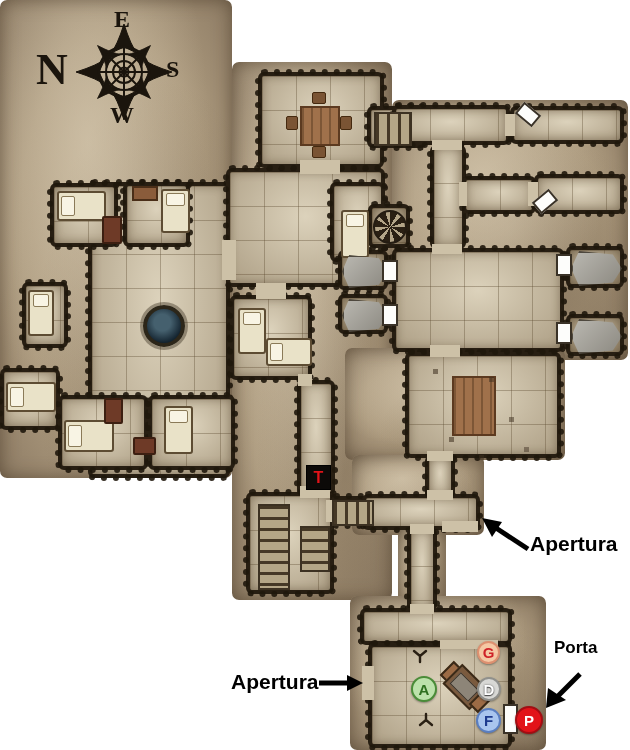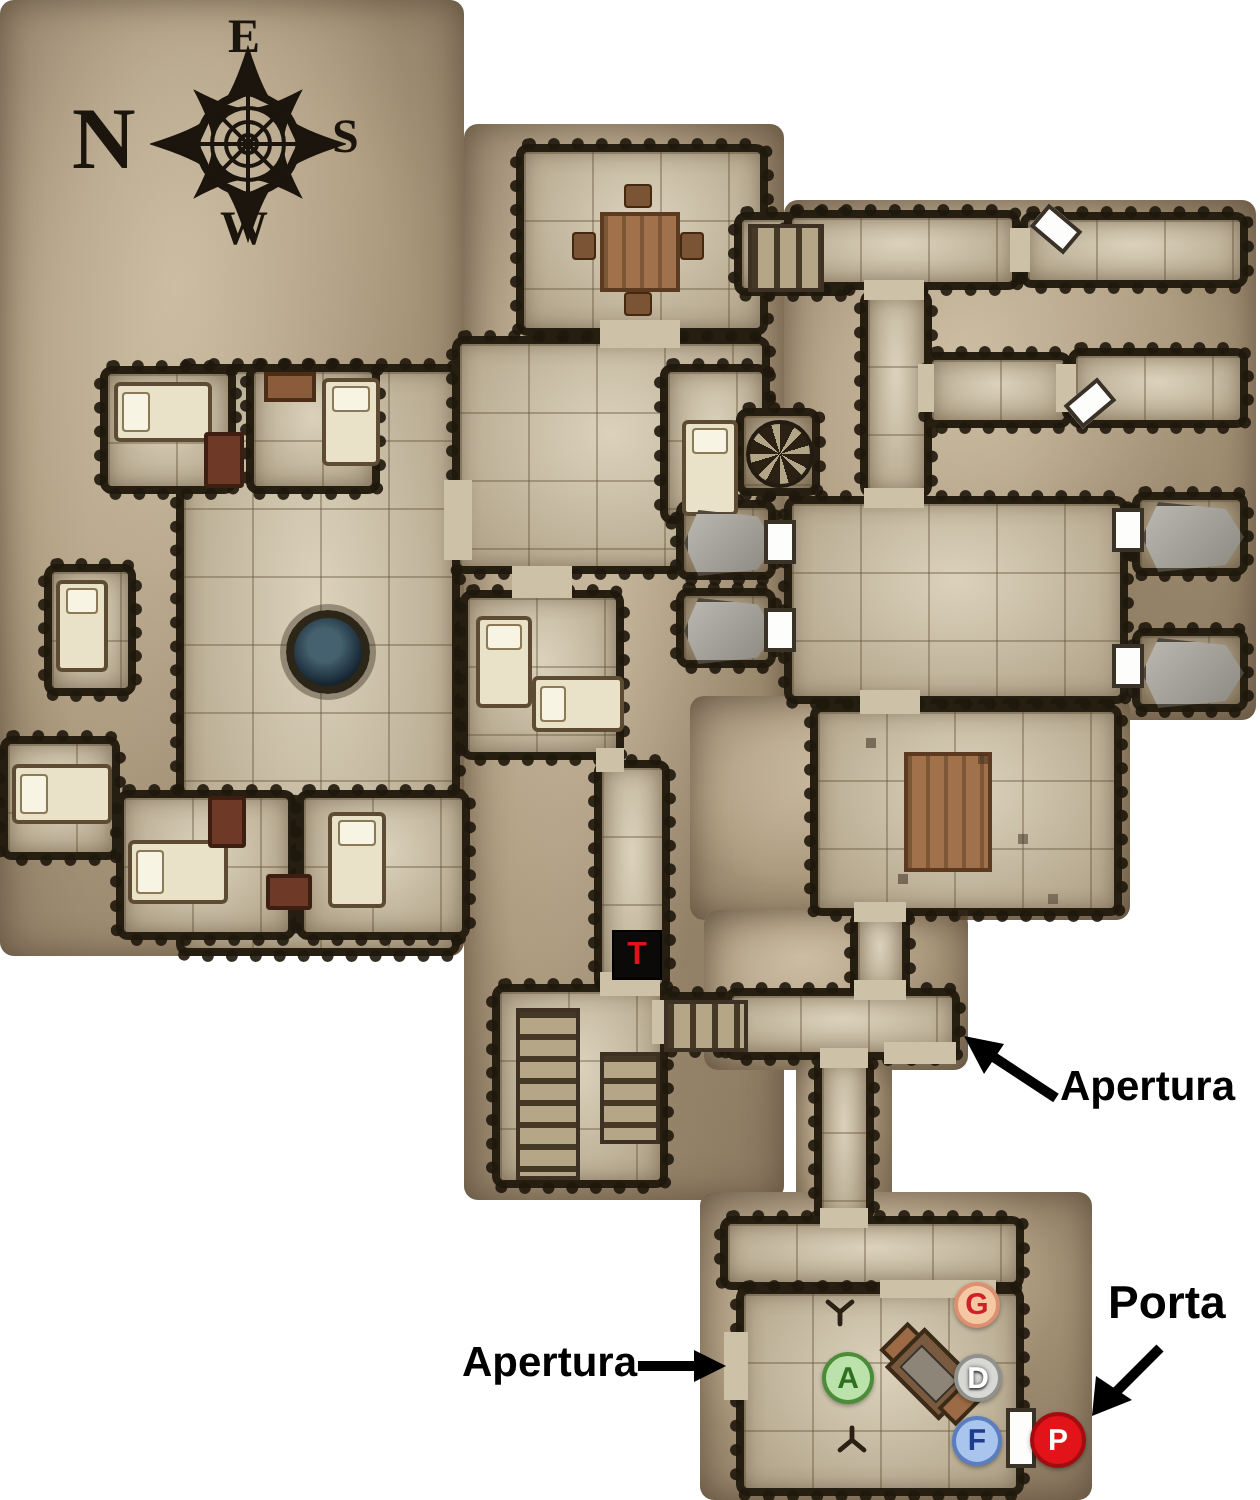--- a/index.html
+++ b/index.html
@@ -237,19 +237,19 @@
     <line x1="52" y1="37" x2="20" y2="16" stroke="#000" stroke-width="5"></line>
     <polygon points="6,6 26,10 16,25" fill="#000"></polygon>
   </svg>
 
   <div class="lbl" style="left:231px;top:670px;font-size:21px">Apertura</div>
   <svg class="arrow" style="left:317px;top:672px" width="48" height="22" viewBox="0 0 48 22">
     <line x1="2" y1="11" x2="34" y2="11" stroke="#000" stroke-width="5"></line>
     <polygon points="46,11 30,3 30,19" fill="#000"></polygon>
   </svg>
 
-  <div class="lbl" style="left:554px;top:638px;font-size:23px">Porta</div>
+  <div class="lbl" style="left:554px;top:638px;font-size:17px">Porta</div>
   <svg class="arrow" style="left:538px;top:668px" width="48" height="46" viewBox="0 0 48 46">
     <line x1="42" y1="6" x2="18" y2="30" stroke="#000" stroke-width="5"></line>
     <polygon points="8,40 10,20 28,32" fill="#000"></polygon>
   </svg>
 
 </div>
 
 </body></html>

